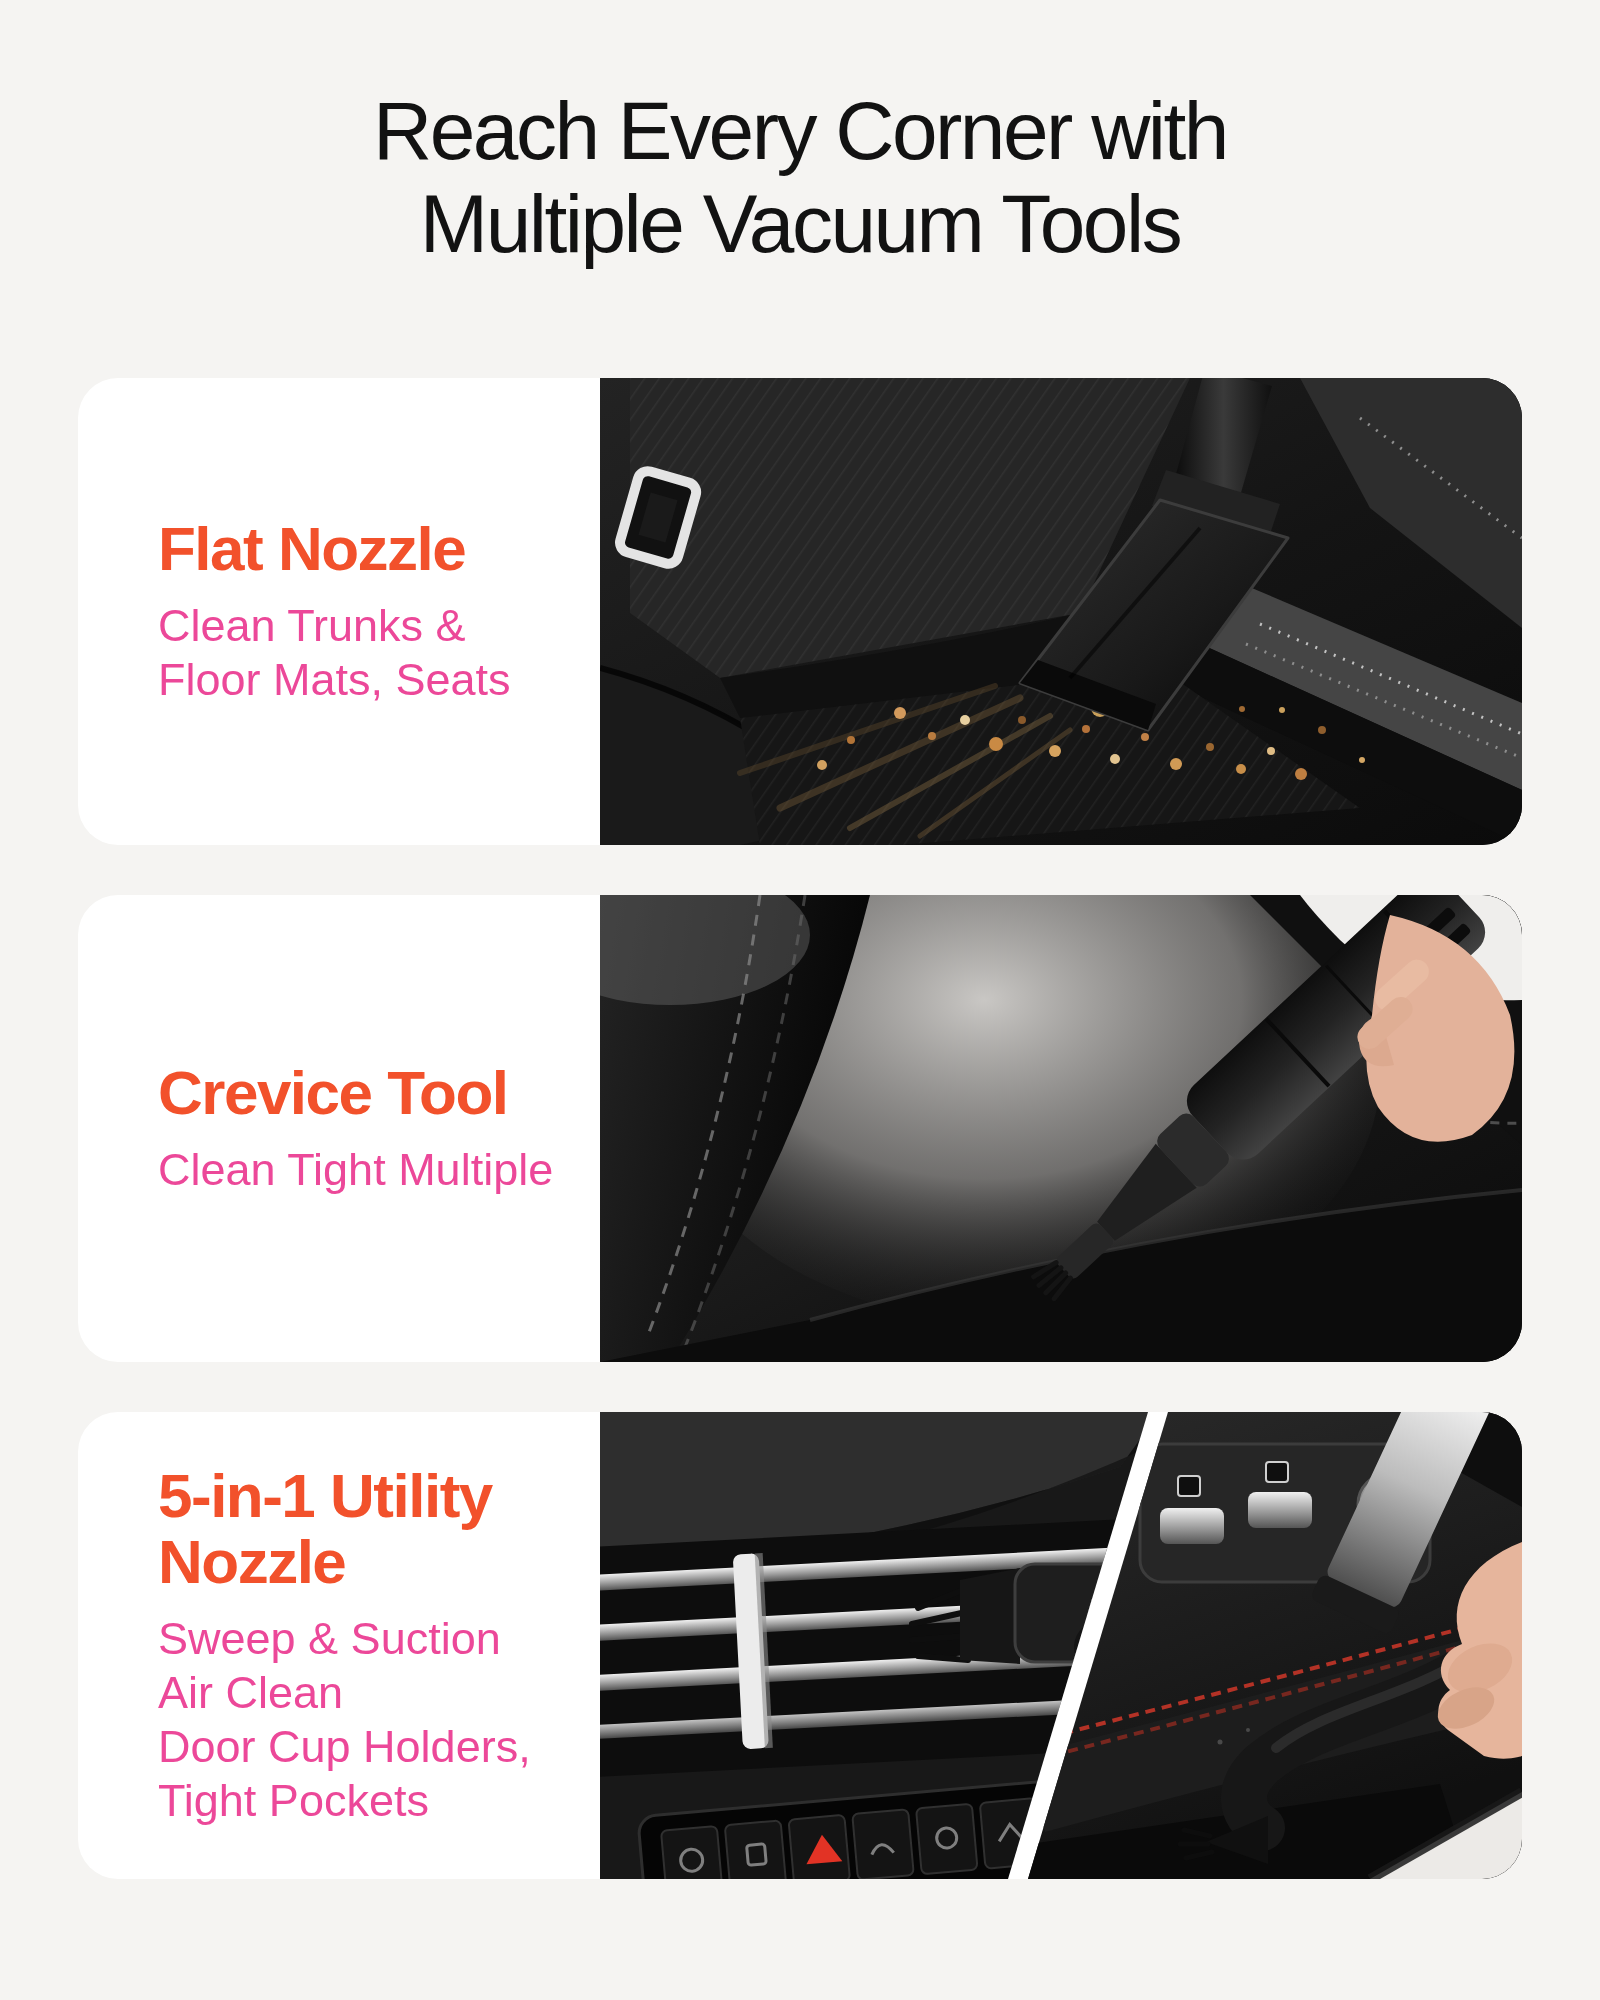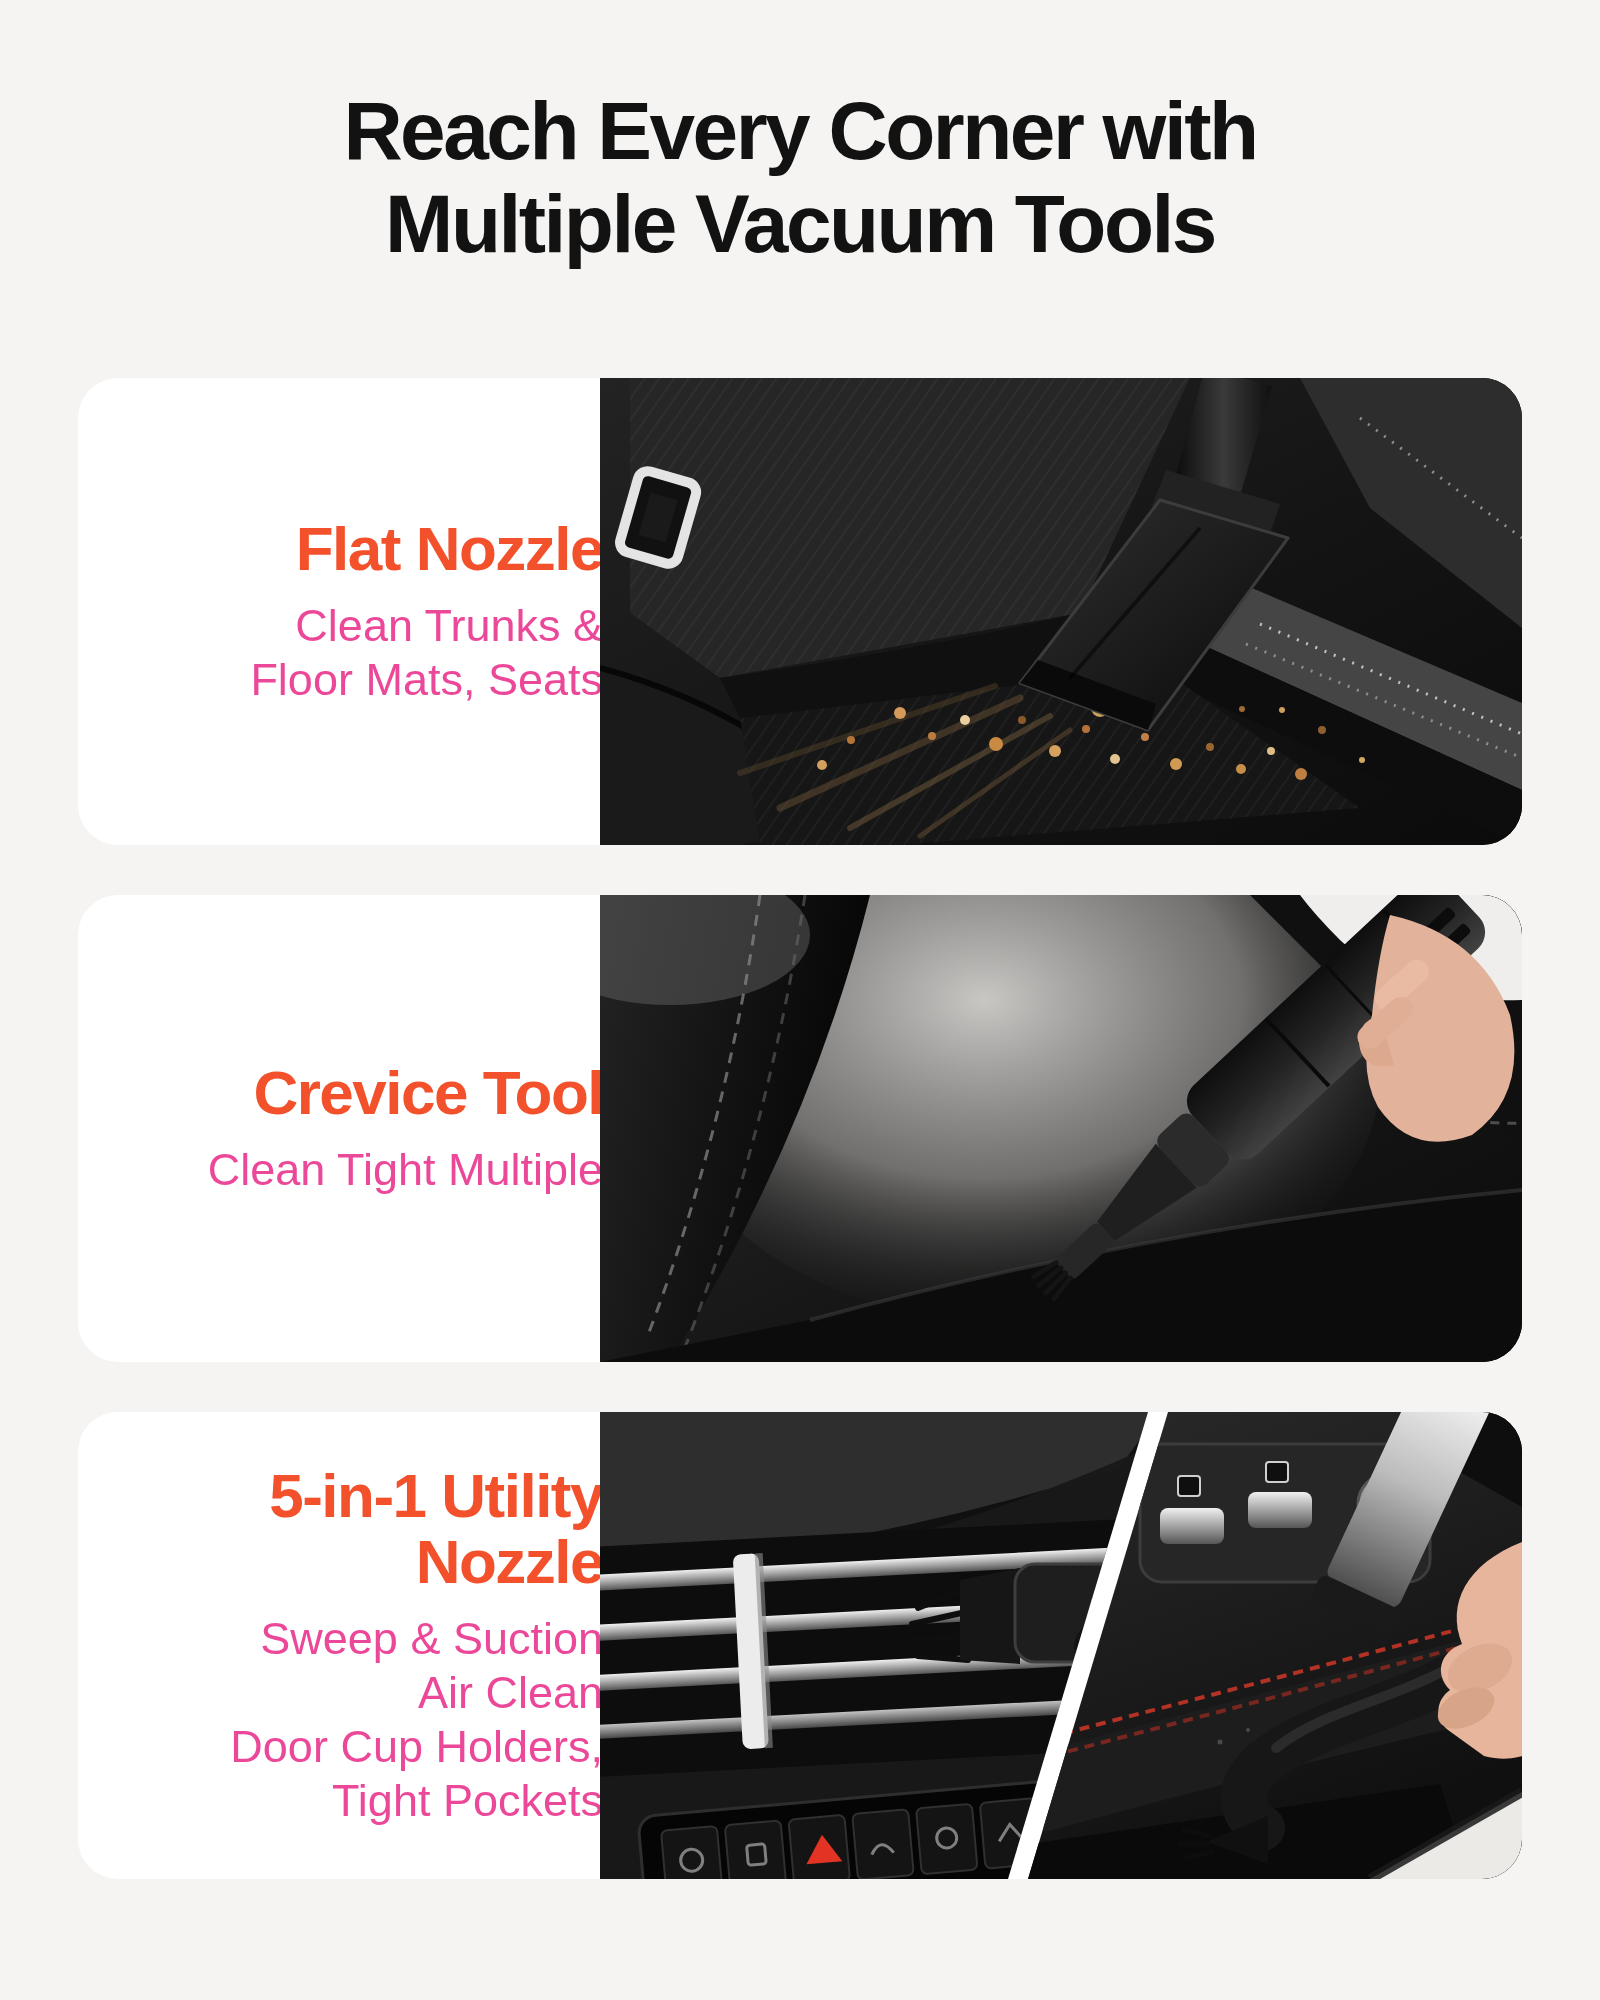--- a/index.html
+++ b/index.html
@@ -5,25 +5,25 @@
   html,body{margin:0;padding:0;}
   body{
     width:1600px;height:2000px;position:relative;
     background:#f5f4f2;
     font-family:"Liberation Sans", sans-serif;
     overflow:hidden;
   }
   .page-title{
     position:absolute;top:84px;left:0;width:1600px;
     text-align:center;color:#121212;
-    font-size:82px;font-weight:bold;letter-spacing:-2.5px;line-height:1.14;
+    font-size:82px;font-weight:normal;letter-spacing:-2.5px;line-height:1.14;
   }
   .card{
     position:absolute;left:78px;width:1444px;height:467px;
-    background:#ffffff;border-radius:40px;text-align:right;
+    background:#ffffff;border-radius:40px;
   }
   .card-1{top:378px}
   .card-2{top:895px}
   .card-3{top:1412px}
   .card-text{
     position:absolute;left:80px;top:0;height:100%;width:445px;
     display:flex;flex-direction:column;justify-content:center;
   }
   .card-2 .card-text{padding-bottom:52px}
   .card-heading{

